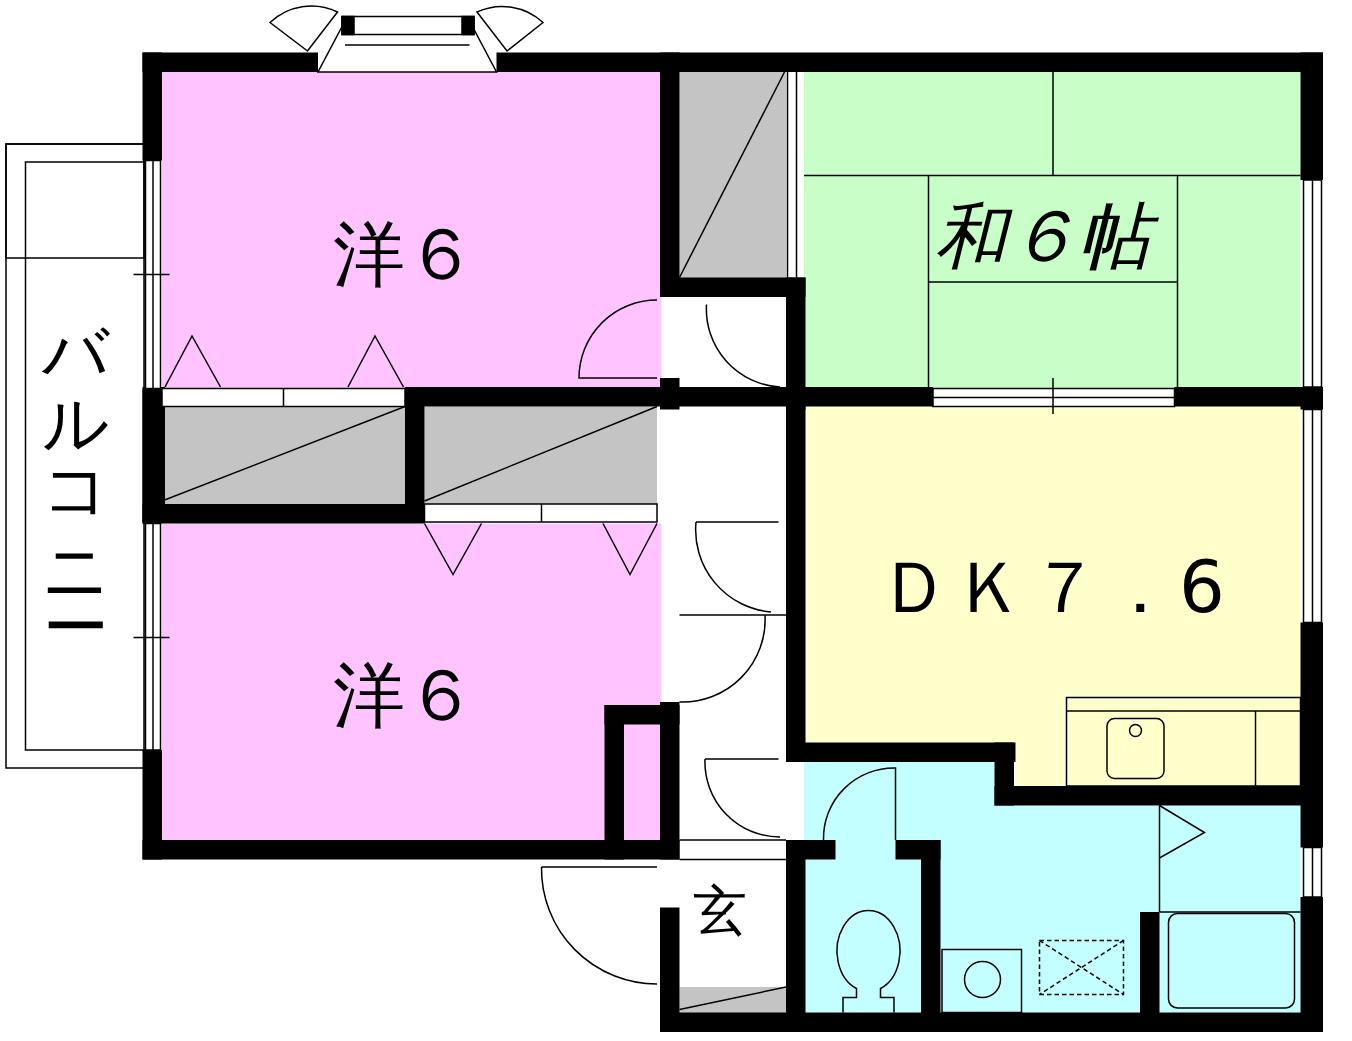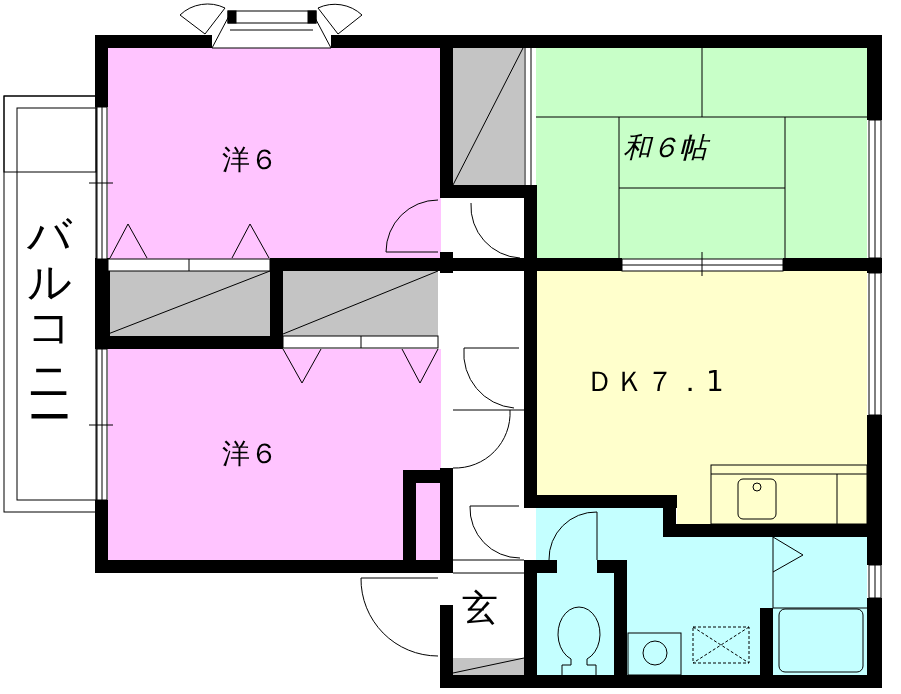--- a/index.html
+++ b/index.html
@@ -1,19 +1,19 @@
 <!DOCTYPE html>
 <html><head>
 <meta charset="utf-8">
 <style>
   html, body { margin: 0; padding: 0; background: #ffffff; }
   body { width: 901px; height: 694px; position: relative; overflow: hidden; font-family: "DejaVu Sans", sans-serif; }
   svg { position: absolute; left: 0; top: 0; }
   .label { position: absolute; color: #000; font-family: "DejaVu Sans", sans-serif; white-space: nowrap; line-height: 1; }
-  .room-label { font-size: 28px; }
+  .room-label { font-size: 48px; }
   .balcony-label { font-size: 44px; writing-mode: vertical-rl; text-orientation: upright; letter-spacing: 2px; }
   .entry-label { font-size: 36px; }
 </style>
 </head>
 <body>
 
 <svg width="901" height="694" viewBox="0 0 901 694" xmlns="http://www.w3.org/2000/svg">
 
   <g>
     <rect x="4" y="96" width="92" height="76" fill="none" stroke="#000" stroke-width="1"></rect>
@@ -168,15 +168,15 @@
     <rect x="779" y="609" width="84" height="63" rx="6"></rect>
     <line x1="773" y1="608" x2="867" y2="608"></line>
     <line x1="773" y1="537" x2="773" y2="608"></line>
     <polyline points="773,537 803,555 773,572"></polyline>
   </g>
 </svg>
 
 <div class="label room-label" style="left:222px; top:146px;">洋６</div>
 <div class="label room-label" style="left:222px; top:440px;">洋６</div>
 <div class="label room-label" style="left:623px; top:134px;font-style:italic;">和６帖</div>
-<div class="label room-label" style="left:586px; top:368px; letter-spacing:2px;">ＤＫ７．1</div>
+<div class="label room-label" style="left:586px; top:368px; letter-spacing:2px;">ＤＫ７．6</div>
 <div class="label entry-label" style="left:462px; top:590px;">玄</div>
 <div class="label balcony-label" style="left:28px; top:186px;">バルコニー</div>
 
 </body></html>

